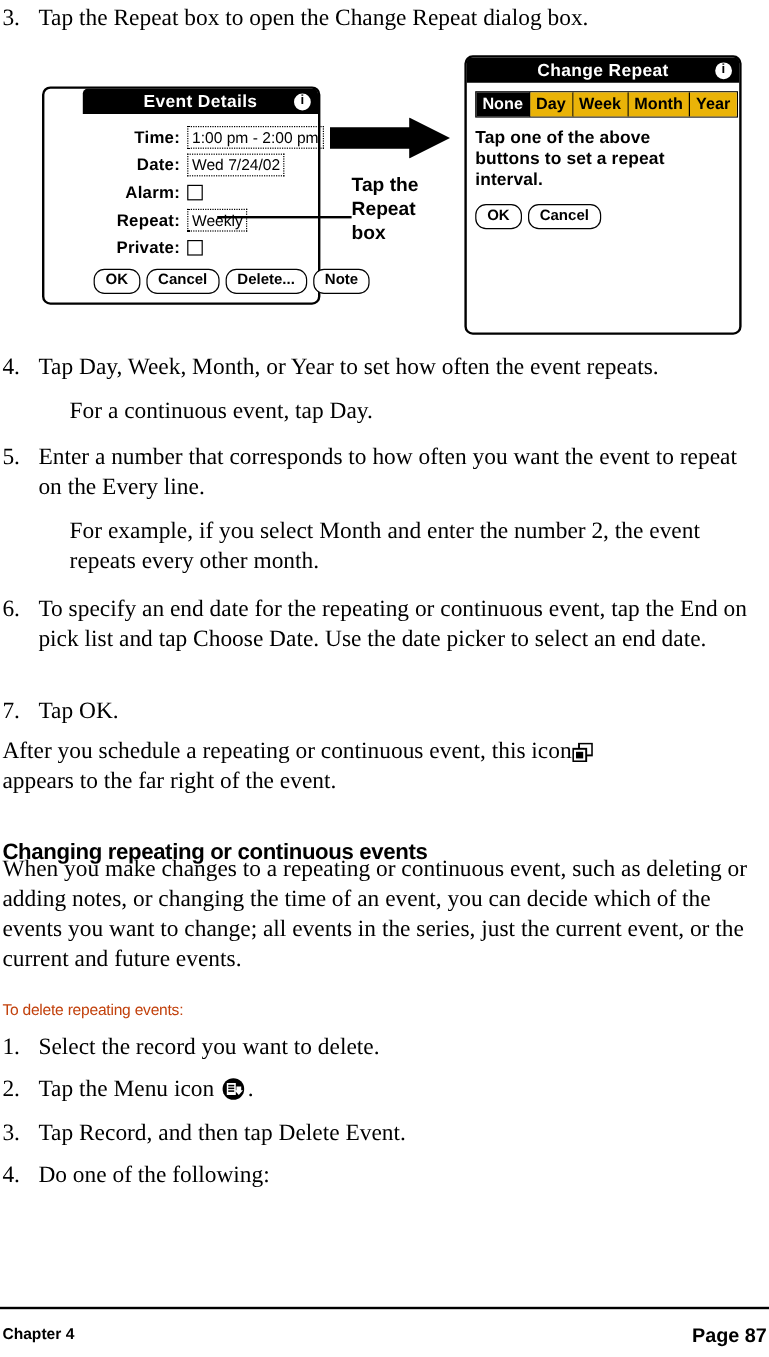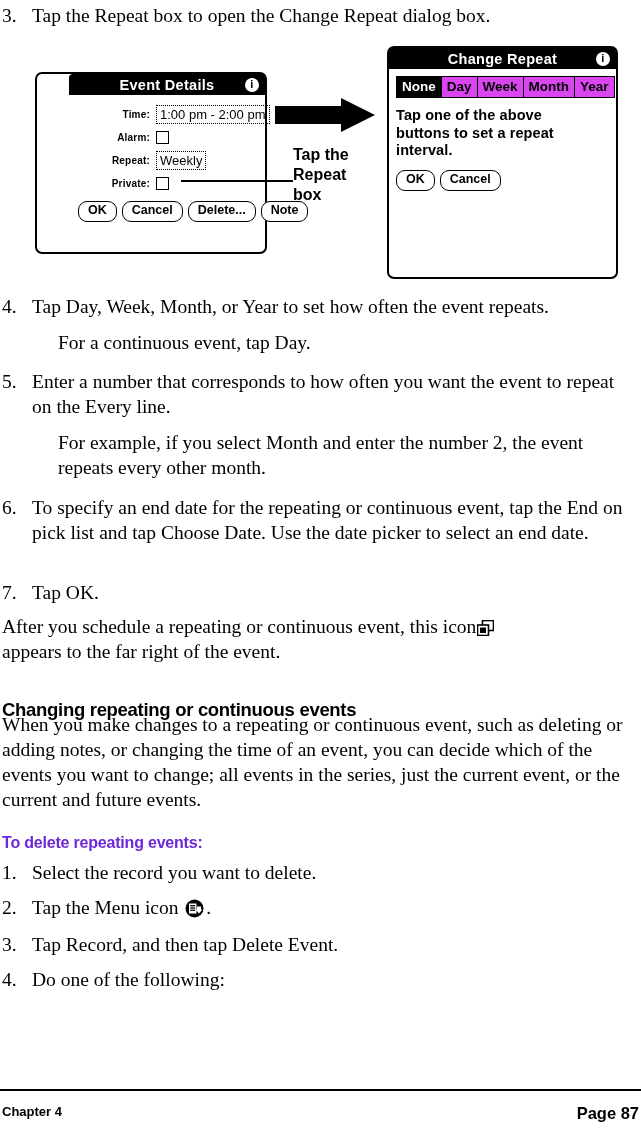--- a/index.html
+++ b/index.html
@@ -58,24 +58,24 @@
     position: absolute;
     font-family: "Liberation Sans", sans-serif;
     font-weight: bold;
     font-size: 18.5px;
     letter-spacing: -0.3px;
     color: #000;
   }
   .subheading {
     position: absolute;
     font-family: "Liberation Sans", sans-serif;
-    font-weight: bold;
-    font-size: 16px;
+    font-weight: normal;
+    font-size: 13px;
     letter-spacing: -0.2px;
-    color: #6d28d9;
+    color: #c2410c;
   }
 
   
   .footer-rule {
     position: absolute;
     left: 0;
     top: 1089px;
     width: 641px;
     height: 2px;
     background: #000;
@@ -158,21 +158,21 @@
     align-items: center;
     height: 22px;
     margin-bottom: 1px;
   }
   .ed-label {
     width: 74px;
     flex: 0 0 74px;
     text-align: right;
     padding-right: 6px;
     font-weight: bold;
-    font-size: 10px;
+    font-size: 14px;
     letter-spacing: 0.2px;
   }
   .ed-value {
     font-size: 13px;
     padding: 1px 3px 1px 3px;
     border: 1.5px dotted #000;
     white-space: nowrap;
     line-height: 15px;
   }
   .ed-check {
@@ -213,21 +213,21 @@
     border: 1.6px solid #000;
     width: fit-content;
   }
   .cr-tab {
     font-size: 13.5px;
     font-weight: bold;
     padding: 0px 5px;
     height: 20px;
     line-height: 19px;
     border-right: 1.6px solid #000;
-    background: #d946ef;
+    background: #eab308;
     color: #000;
     white-space: nowrap;
   }
   .cr-tab:last-child { border-right: none; }
   .cr-tab.selected {
     background: #000;
     color: #fff;
   }
   .cr-instruction {
     margin-top: 9px;
@@ -314,20 +314,24 @@
       <span class="info">i</span>
     </div>
     <div class="pda-body">
       <div class="ed-rows">
 
         <div class="ed-row">
           <span class="ed-label">Time:</span>
           <span class="ed-value">1:00 pm - 2:00 pm</span>
         </div>
 
+        <div class="ed-row">
+          <span class="ed-label">Date:</span>
+          <span class="ed-value">Wed 7/24/02</span>
+        </div>
 
         <div class="ed-row">
           <span class="ed-label">Alarm:</span>
           <span class="ed-check"></span>
         </div>
 
         <div class="ed-row">
           <span class="ed-label">Repeat:</span>
           <span class="ed-value">Weekly</span>
         </div>

